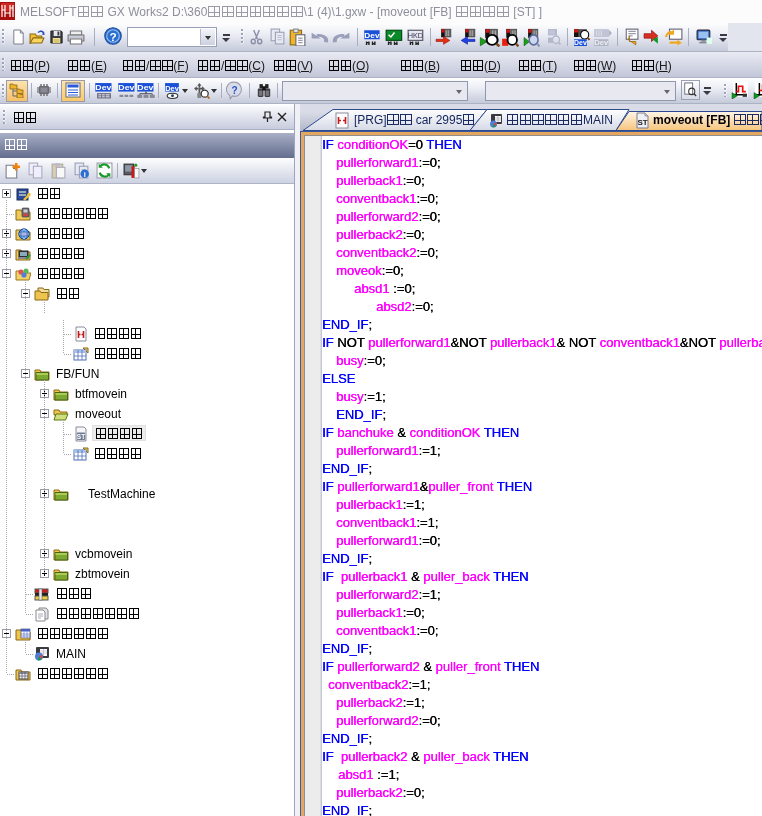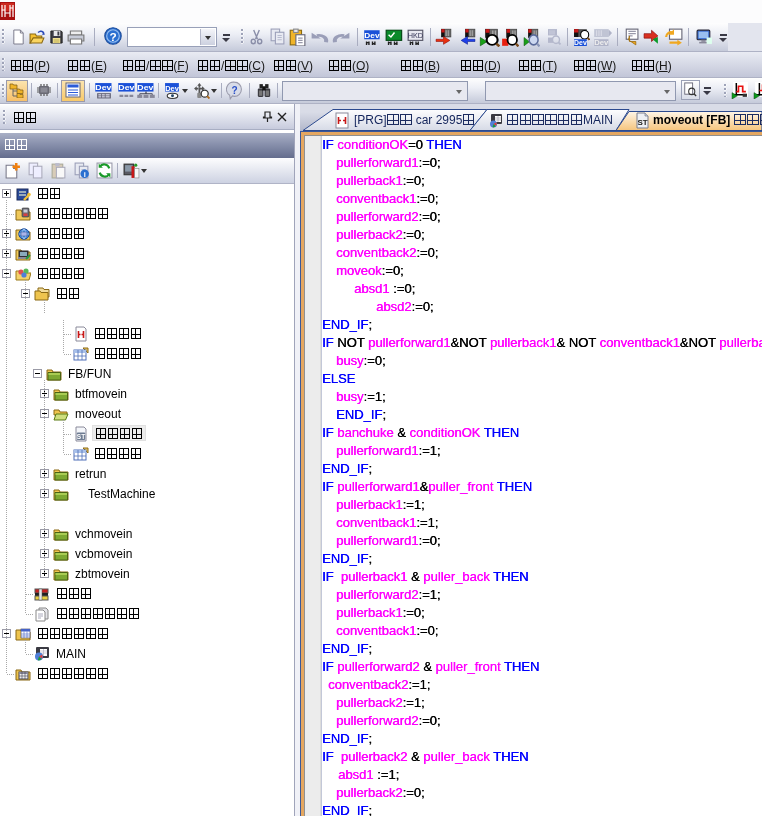--- a/index.html
+++ b/index.html
@@ -50,20 +50,21 @@
 #code{left:22px;top:32px;width:440px;height:680px;background:#fff;font-size:13px;line-height:18px;white-space:pre;overflow:hidden;text-shadow:0.4px 0 0 currentColor}
 .cl{height:18px}
 .k{color:#0000ff}.v{color:#ff00ff}
 </style></head><body>
 <div class="abs" id="title">
 <svg class="abs" style="left:0px;top:2px" width="15" height="18" viewBox="0 0 15 18">
       <rect width="15" height="18" fill="#a81010"></rect>
       <rect x="1" y="1" width="13" height="8" fill="#cc2a20"></rect>
       <path d="M2 3v12M5 3v12M2 8h3M10 3v12M13 3v12M10 6h3M5 11h5" stroke="#fff" stroke-width="1.2" fill="none"></path>
     </svg>
+<div class="abs txt">MELSOFT<span class="cc"></span><span class="cc"></span> GX Works2 D:\360<span class="cc"></span><span class="cc"></span><span class="cc"></span><span class="cc"></span><span class="cc"></span><span class="cc"></span><span class="cc"></span>\1 (4)\1.gxw - [moveout [FB] <span class="cc"></span><span class="cc"></span><span class="cc"></span><span class="cc"></span> [ST] ]</div>
 </div>
 <div class="abs tbar" id="tb1">
     <div class="grip" style="left: 2px;"></div>
     <div style="position: absolute; left: 11px; top: 6px; width: 15px; height: 16px;"><svg width="15" height="16" viewBox="0 0 16 16" preserveAspectRatio="none">
         <path d="M3 1h7l3 3v11H3z" fill="#fff" stroke="#7a7a8a"></path>
         <path d="M10 1v3h3" fill="none" stroke="#7a7a8a"></path>
       </svg></div>
     <div style="position: absolute; left: 29px; top: 6px; width: 17px; height: 16px;"><svg width="17" height="16" viewBox="0 0 16 16" preserveAspectRatio="none">
         <path d="M1 14V5h5l1 2h5v2H4l-2 5z" fill="#f4c030" stroke="#8a6914"></path>
         <path d="M4 9h10l-2 5H1z" fill="#fad560" stroke="#8a6914"></path>
@@ -478,21 +479,21 @@
       </div>
       <div class="trow" style="left:0;top:160px;width:294px">
         <svg class="ticon" style="left:73px" viewBox="0 0 16 16">
           <path d="M10 2h5v5z" fill="#efc85a" stroke="#8a6914"></path>
           <rect x="1" y="4" width="12" height="10" fill="#fff" stroke="#4f6fb8"></rect>
           <rect x="1" y="4" width="12" height="3" fill="#a8c0ea"></rect>
           <path d="M1 10h12M5 4v10M9 4v10" stroke="#4f6fb8" stroke-width=".8"></path>
         </svg>
         <span class="tlabel cjk " style="left:92px"><span class="cc"></span><span class="cc"></span><span class="cc"></span><span class="cc"></span></span>
       </div>
-      <div class="trow" style="left:12px;top:180px;width:256px">
+      <div class="trow" style="left:0;top:180px;width:256px">
         <span class="ebox " style="left:21px"></span>
         <svg class="ticon" style="left:34px" viewBox="0 0 16 16">
           <path d="M1 4h5l1 2h8v8H1z" fill="#eec44e" stroke="#8a6914"></path>
           <path d="M2 6.5h12.5V14H2z" fill="#7da832" stroke="#4a6414"></path>
           <path d="M2.5 7h11.5v2H2.5z" fill="#a9cc52"></path>
         </svg>
         <span class="tlabel " style="left:54px">FB/FUN</span>
       </div>
       <div class="trow" style="left:0;top:200px;width:294px">
         <span class="ebox plus" style="left:40px"></span>
@@ -521,46 +522,28 @@
       </div>
       <div class="trow" style="left:0;top:260px;width:294px">
         <svg class="ticon" style="left:73px" viewBox="0 0 16 16">
           <path d="M10 2h5v5z" fill="#efc85a" stroke="#8a6914"></path>
           <rect x="1" y="4" width="12" height="10" fill="#fff" stroke="#4f6fb8"></rect>
           <rect x="1" y="4" width="12" height="3" fill="#a8c0ea"></rect>
           <path d="M1 10h12M5 4v10M9 4v10" stroke="#4f6fb8" stroke-width=".8"></path>
         </svg>
         <span class="tlabel cjk " style="left:92px"><span class="cc"></span><span class="cc"></span><span class="cc"></span><span class="cc"></span></span>
       </div>
-      <div class="trow" style="left:0;top:280px;width:294px">
-        <span class="ebox plus" style="left:40px"></span>
-        <svg class="ticon" style="left:53px" viewBox="0 0 16 16">
-          <path d="M1 4h5l1 2h8v8H1z" fill="#eec44e" stroke="#8a6914"></path>
-          <path d="M2 6.5h12.5V14H2z" fill="#7da832" stroke="#4a6414"></path>
-          <path d="M2.5 7h11.5v2H2.5z" fill="#a9cc52"></path>
-        </svg>
-        <span class="tlabel " style="left:73px">retrun</span>
-      </div>
       <div class="trow" style="left:0;top:300px;width:294px">
         <span class="ebox plus" style="left:40px"></span>
         <svg class="ticon" style="left:53px" viewBox="0 0 16 16">
           <path d="M1 4h5l1 2h8v8H1z" fill="#eec44e" stroke="#8a6914"></path>
           <path d="M2 6.5h12.5V14H2z" fill="#7da832" stroke="#4a6414"></path>
           <path d="M2.5 7h11.5v2H2.5z" fill="#a9cc52"></path>
         </svg>
         <span class="tlabel " style="left:86px">TestMachine</span>
-      </div>
-      <div class="trow" style="left:0;top:340px;width:294px">
-        <span class="ebox plus" style="left:40px"></span>
-        <svg class="ticon" style="left:53px" viewBox="0 0 16 16">
-          <path d="M1 4h5l1 2h8v8H1z" fill="#eec44e" stroke="#8a6914"></path>
-          <path d="M2 6.5h12.5V14H2z" fill="#7da832" stroke="#4a6414"></path>
-          <path d="M2.5 7h11.5v2H2.5z" fill="#a9cc52"></path>
-        </svg>
-        <span class="tlabel " style="left:73px">vchmovein</span>
       </div>
       <div class="trow" style="left:0;top:360px;width:294px">
         <span class="ebox plus" style="left:40px"></span>
         <svg class="ticon" style="left:53px" viewBox="0 0 16 16">
           <path d="M1 4h5l1 2h8v8H1z" fill="#eec44e" stroke="#8a6914"></path>
           <path d="M2 6.5h12.5V14H2z" fill="#7da832" stroke="#4a6414"></path>
           <path d="M2.5 7h11.5v2H2.5z" fill="#a9cc52"></path>
         </svg>
         <span class="tlabel " style="left:73px">vcbmovein</span>
       </div>

